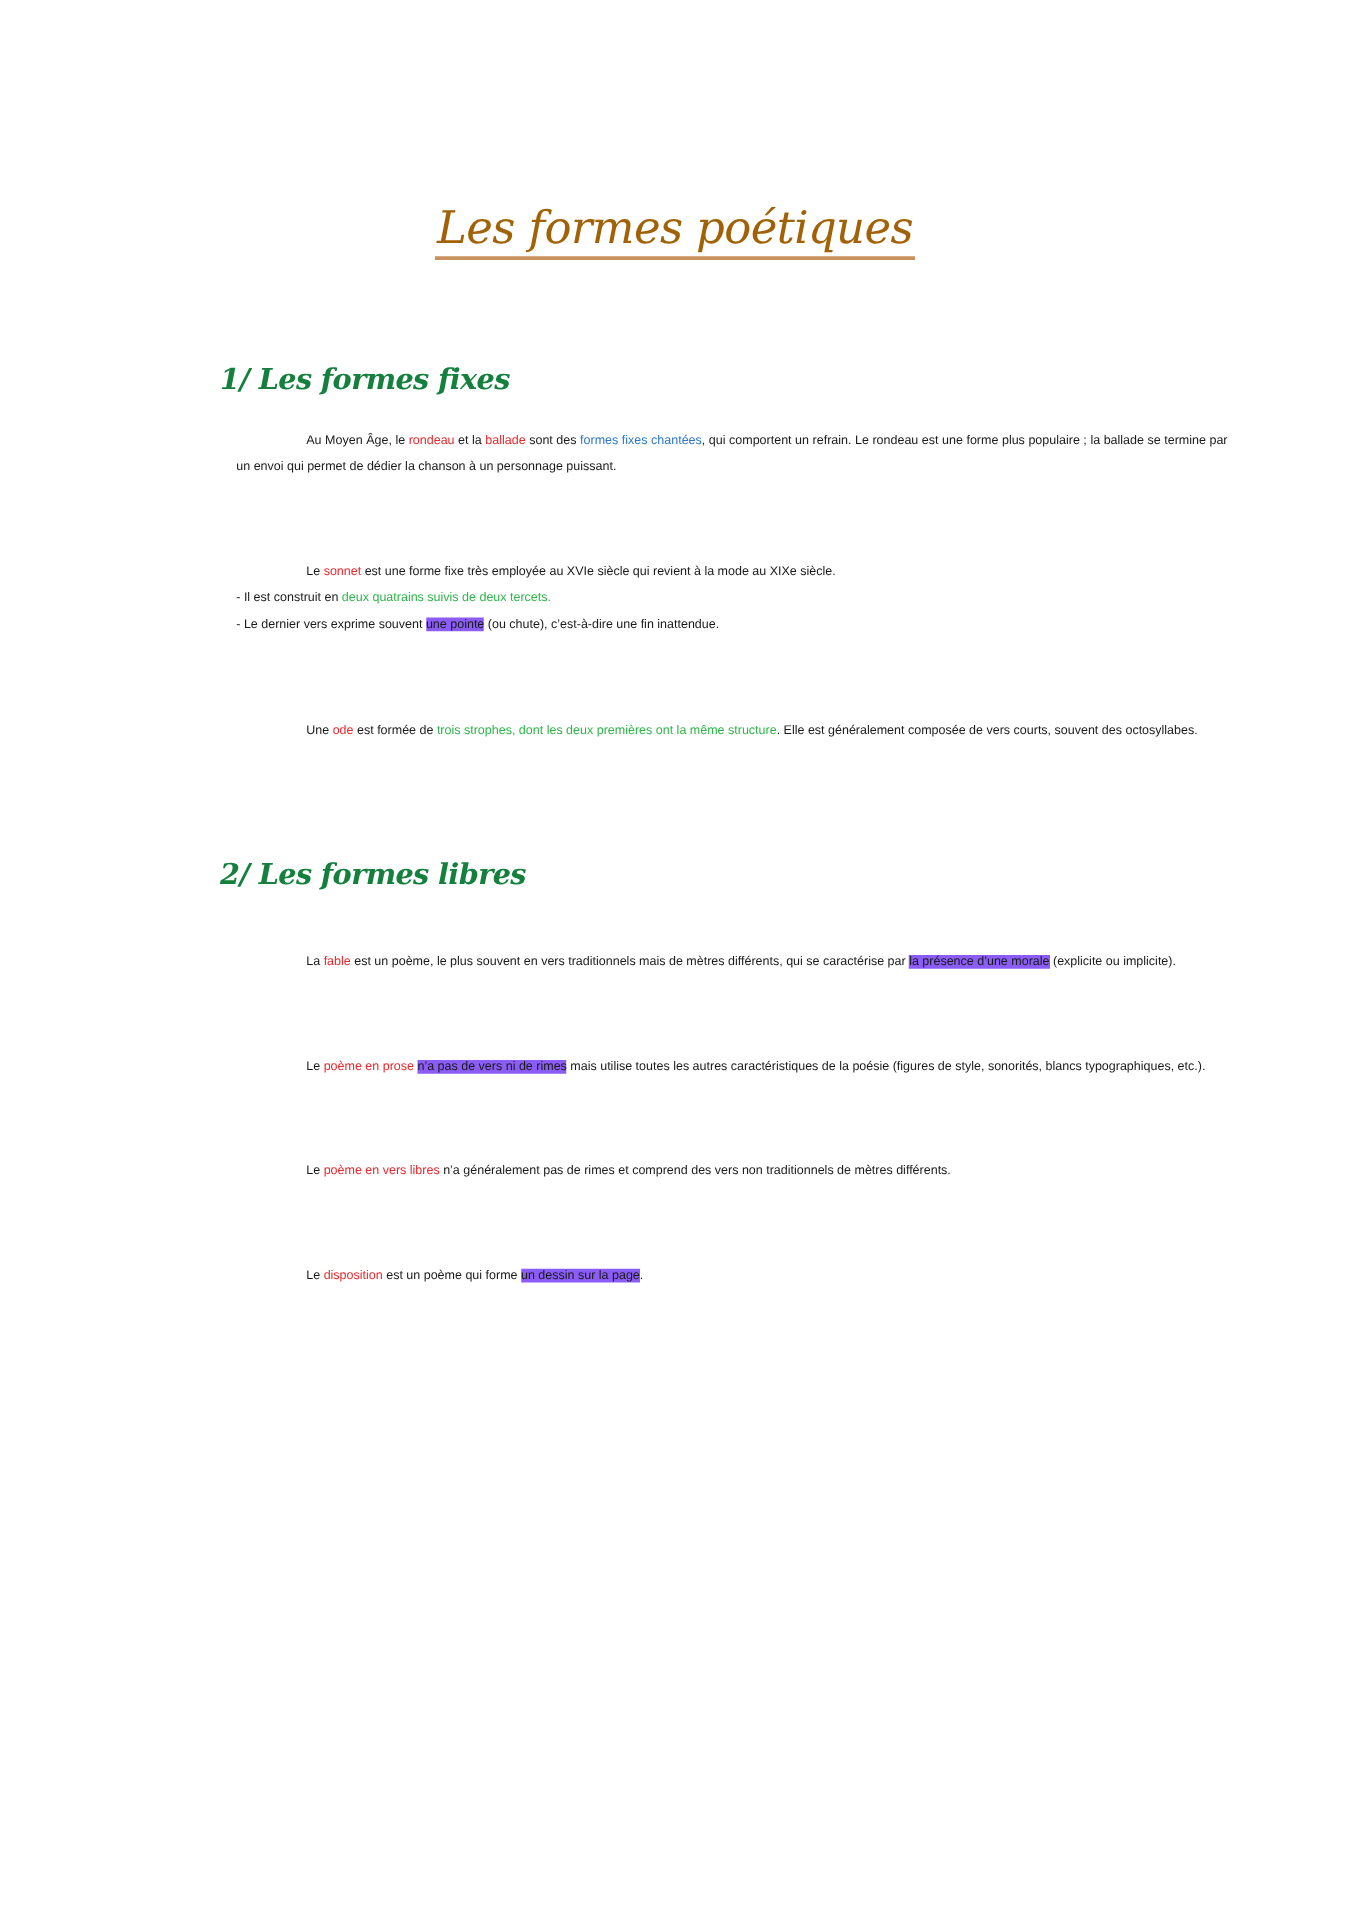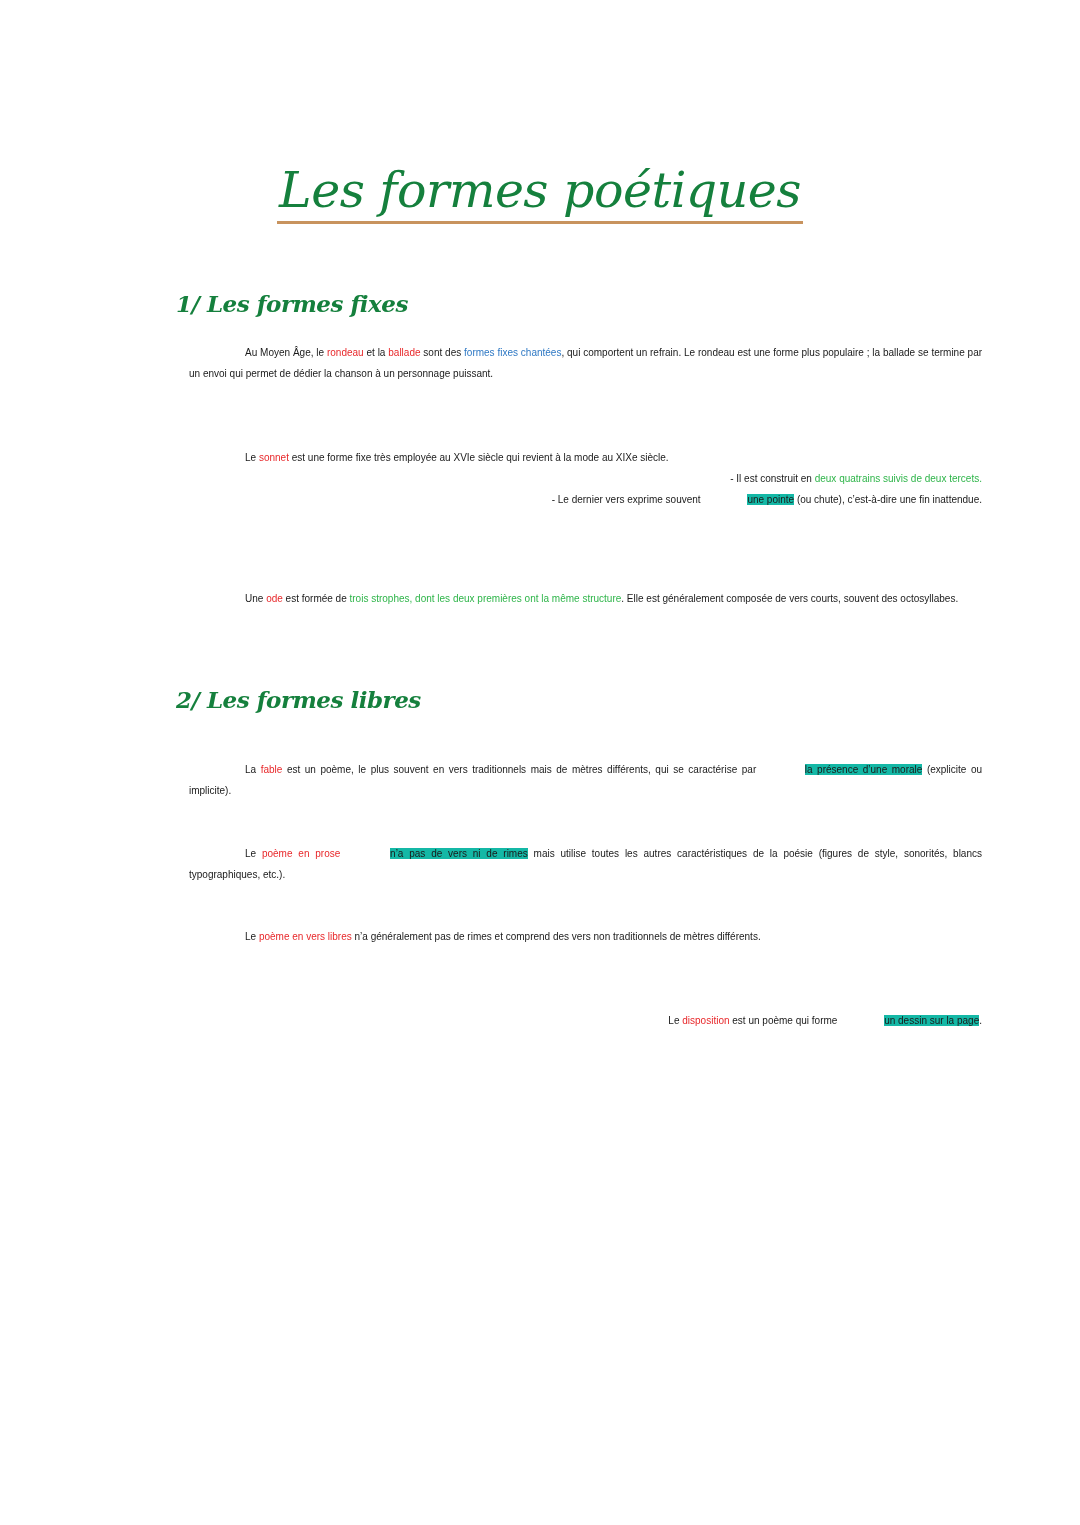--- a/index.html
+++ b/index.html
@@ -1,49 +1,49 @@
 <!DOCTYPE html>
 <html><head>
   <meta charset="utf-8">
   <style>
     html, body { margin: 0; padding: 0; background: #ffffff; }
     body { width: 1080px; height: 1525px; position: relative; overflow: hidden;
            font-family: "Liberation Sans", sans-serif; color: #1a1a1a; }
     .page-title { position: absolute; top: 162px; left: 0; width: 1080px; text-align: center; }
-    .page-title span { font-family: "DejaVu Serif", serif; font-style: italic; font-size: 49px;
-           color: #15803d; border-bottom: 3px solid #c8935e; padding: 0 2px 2px 2px; letter-spacing: -0.5px; }
+    .page-title span { font-family: "DejaVu Serif", serif; font-style: italic; font-size: 36px;
+           color: #a16207; border-bottom: 3px solid #c8935e; padding: 0 2px 2px 2px; letter-spacing: -0.5px; }
     .section-h { position: absolute; left: 176px; font-family: "DejaVu Serif", serif; font-style: italic;
            font-weight: bold; font-size: 23px; color: #15803d; letter-spacing: -0.5px; }
     .para { position: absolute; left: 189px; width: 793px; font-size: 10px; line-height: 20.8px;
            text-align: justify; }
     .para.indent { text-indent: 56px; }
     .red { color: #e8282b; }
     .blue { color: #2e78c4; }
     .green { color: #2fb54a; }
-    .hl { background: #14b8a6; margin-left: 44px; }
-    .nojust { text-align: right; }
+    .hl { background: #8b5cf6; }
+    .nojust { text-align: left; }
   </style>
 </head>
 <body>
 
 <div class="page-title">
   <span>Les formes poétiques</span>
 </div>
 
 <div class="section-h" style="top:290px;">1/ Les formes fixes</div>
 
 <div class="para indent" style="top:343px;"><span>Au Moyen Âge, le </span><span class="red">rondeau</span><span> et la </span><span class="red">ballade</span><span> sont des </span><span class="blue">formes fixes chantées</span><span>, qui comportent un refrain. Le rondeau est une forme plus populaire ; la ballade se termine par un envoi qui permet de dédier la chanson à un personnage puissant.</span></div>
 
 <div class="para" style="top:448px;">
   <div class="indent-line" style="text-indent:56px;"><span>Le </span><span class="red">sonnet</span><span> est une forme fixe très employée au XVIe siècle qui revient à la mode au XIXe siècle.</span></div>
   <div class="nojust"><span>- Il est construit en </span><span class="green">deux quatrains suivis de deux tercets.</span></div>
   <div class="nojust"><span>- Le dernier vers exprime souvent </span><span class="hl">une pointe</span><span> (ou chute), c’est-à-dire une fin inattendue.</span></div>
 </div>
 
-<div class="para indent" style="top:589px;"><span>Une </span><span class="red">ode</span><span> est formée de </span><span class="green">trois strophes, dont les deux premières ont la même structure</span><span>. Elle  est généralement composée de vers courts, souvent des octosyllabes.</span></div>
+<div class="para indent" style="top:575px;"><span>Une </span><span class="red">ode</span><span> est formée de </span><span class="green">trois strophes, dont les deux premières ont la même structure</span><span>. Elle  est généralement composée de vers courts, souvent des octosyllabes.</span></div>
 
 <div class="section-h" style="top:686px;">2/ Les formes libres</div>
 
 <div class="para indent" style="top:760px;"><span>La </span><span class="red">fable</span><span> est un poème, le plus souvent en vers traditionnels mais de mètres différents, qui se caractérise par </span><span class="hl">la présence d’une morale</span><span> (explicite ou implicite).</span></div>
 
 <div class="para indent" style="top:844px;"><span>Le </span><span class="red">poème en prose</span><span> </span><span class="hl">n’a pas de vers ni de rimes</span><span> mais utilise toutes les autres caractéristiques de la poésie (figures de style, sonorités, blancs typographiques, etc.).</span></div>
 
 <div class="para indent" style="top:927px;"><span>Le </span><span class="red">poème en vers libres</span><span> n’a généralement pas de rimes et comprend des vers non traditionnels de mètres différents.</span></div>
 
 <div class="para indent nojust" style="top:1011px;"><span>Le </span><span class="red">disposition</span><span> est un poème qui forme </span><span class="hl">un dessin sur la page</span><span>.</span></div>

